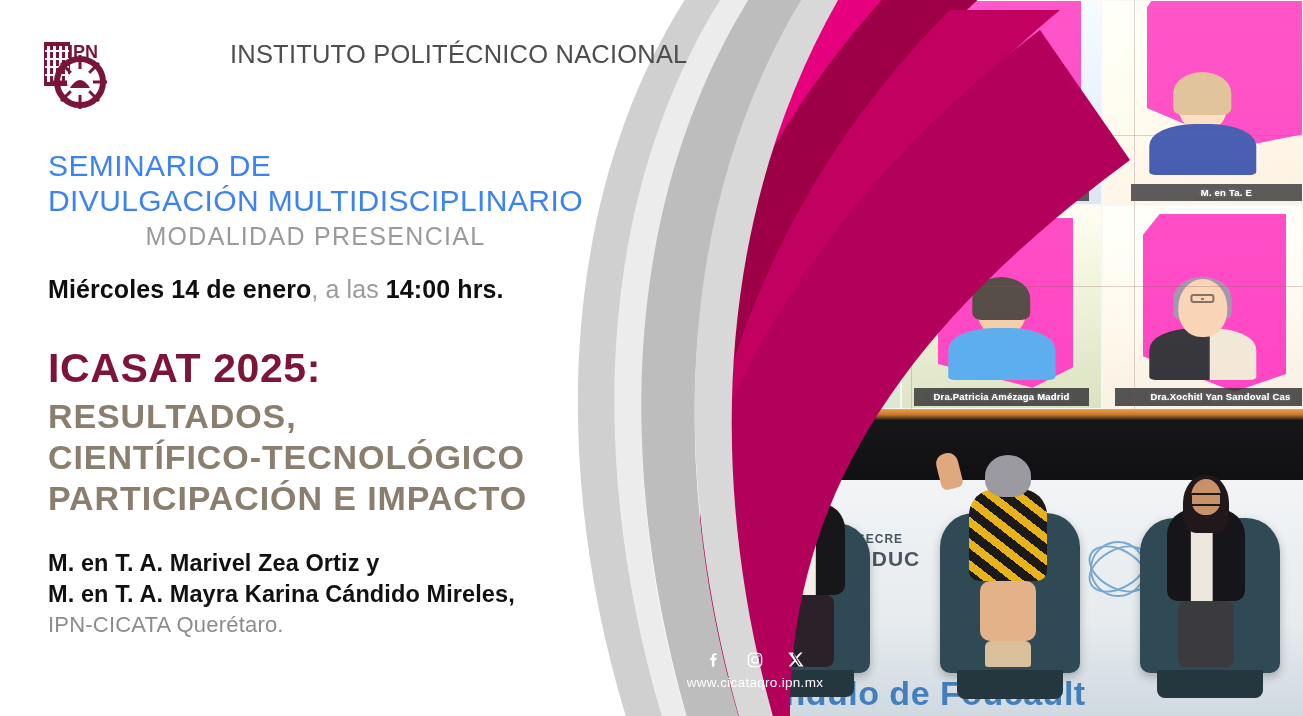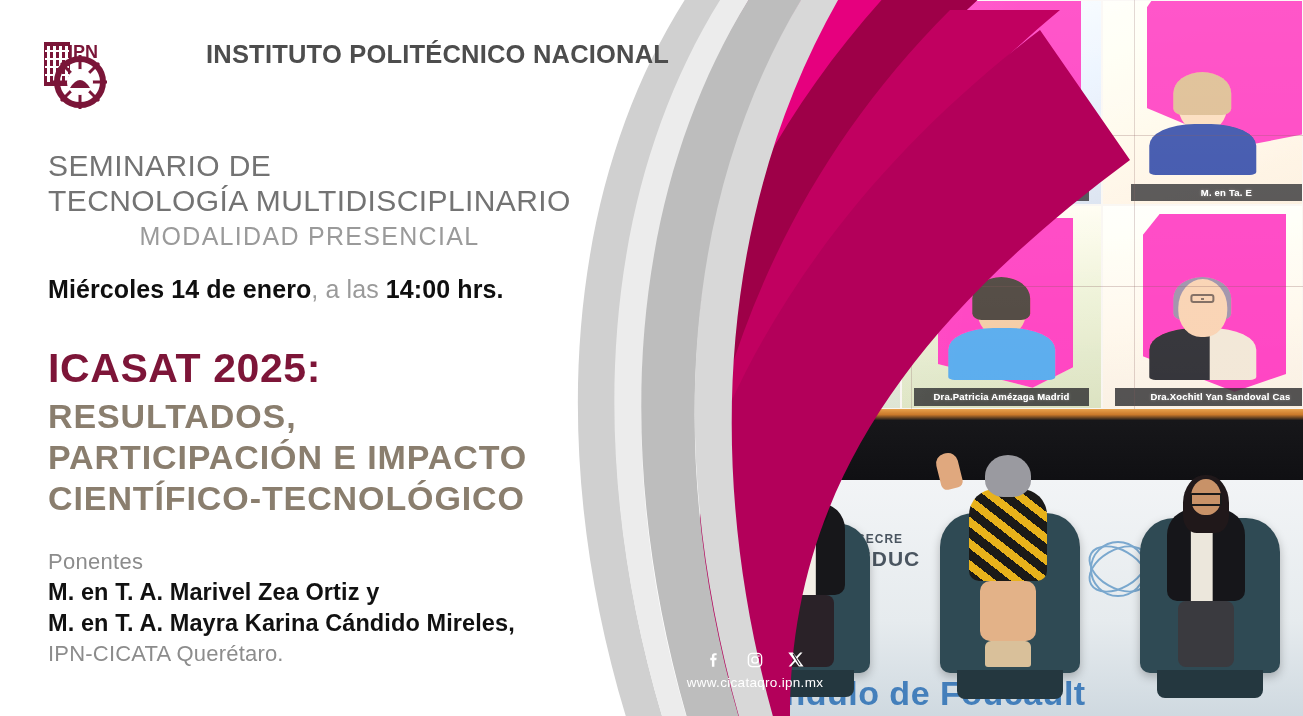--- a/index.html
+++ b/index.html
@@ -110,25 +110,25 @@
 
   .logos{position:absolute;left:40px;top:36px;display:flex;align-items:center;gap:14px;justify-content:flex-end;}
   .ipn-logo{width:68px;height:92px;position:relative;}
   .cicata{width:96px;height:102px;position:relative;}
   .cicata-word{position:absolute;left:0;right:0;bottom:10px;text-align:center;
     font-size:11.5px;font-weight:bold;letter-spacing:1.1px;color:#1a1a1a;}
   .cicata-word2{position:absolute;left:0;right:0;bottom:-2px;text-align:center;
     font-size:7px;font-weight:bold;letter-spacing:2.6px;color:#7a1538;}
 
   .inst-block{position:absolute;left:206px;top:40px;}
-  .inst-title{font-size:25.5px;font-weight:bold;color:#4d4d4d;letter-spacing:.2px;line-height:1.12;}
+  .inst-title{font-size:25.5px;font-weight:normal;color:#4d4d4d;letter-spacing:.2px;line-height:1.12;margin-left:24px;}
   .inst-sub{font-size:15px;font-weight:bold;color:#7a1538;letter-spacing:.1px;line-height:1.25;margin-top:4px;}
 
   .sem{position:absolute;left:48px;top:148px;}
-  .sem-l1,.sem-l2{font-size:30px;color:#737373;letter-spacing:.4px;line-height:1.18;font-weight:normal;}
+  .sem-l1,.sem-l2{font-size:30px;color:#3b82f6;letter-spacing:.4px;line-height:1.18;font-weight:normal;}
   .sem-l3{font-size:25px;color:#9a9a9a;letter-spacing:1.3px;line-height:1.3;margin-top:1px;text-align:center;}
 
   .date-line{position:absolute;left:48px;top:275px;font-size:25px;color:#9a9a9a;letter-spacing:.1px;}
   .date-line b{color:#0f0f0f;font-weight:bold;}
 
   .icasat{position:absolute;left:48px;top:347px;}
   .ic-main{font-size:41px;font-weight:bold;color:#7d1538;letter-spacing:.6px;line-height:1.06;}
   .ic-sub{font-size:34px;font-weight:bold;color:#8a7e6e;letter-spacing:.9px;line-height:1.2;margin-top:6px;}
 
   .ponentes{position:absolute;left:48px;top:548px;}
@@ -332,39 +332,38 @@
       </div>
 
     </div>
 
     <div class="inst-block">
       <div class="inst-title">INSTITUTO POLITÉCNICO NACIONAL</div>
     </div>
 
     <div class="sem">
       <div class="sem-l1">SEMINARIO DE</div>
-      <div class="sem-l2">TECNOLOGÍA MULTIDISCIPLINARIO</div>
+      <div class="sem-l2">DIVULGACIÓN MULTIDISCIPLINARIO</div>
       <div class="sem-l3">MODALIDAD PRESENCIAL</div>
     </div>
 
     <div class="date-line">
       <b>Miércoles 14 de enero</b><span>, a las </span><b>14:00 hrs.</b>
     </div>
 
     <div class="icasat">
       <div class="ic-main">ICASAT 2025:</div>
       <div class="ic-sub">
         <div>RESULTADOS,</div>
+        <div>CIENTÍFICO-TECNOLÓGICO</div>
         <div>PARTICIPACIÓN E IMPACTO</div>
-        <div>CIENTÍFICO-TECNOLÓGICO</div>
       </div>
     </div>
 
     <div class="ponentes">
-      <div class="pon-label">Ponentes</div>
       <div class="pon-name">M. en T. A. Marivel Zea Ortiz y</div>
       <div class="pon-name">M. en T. A. Mayra Karina Cándido Mireles,</div>
       <div class="pon-org">IPN-CICATA Querétaro.</div>
     </div>
   </div>
 
   <div class="social">
     <div class="social-row">
       <span class="sicon">
         <svg width="18" height="18" viewBox="0 0 24 24" fill="#ffffff">

